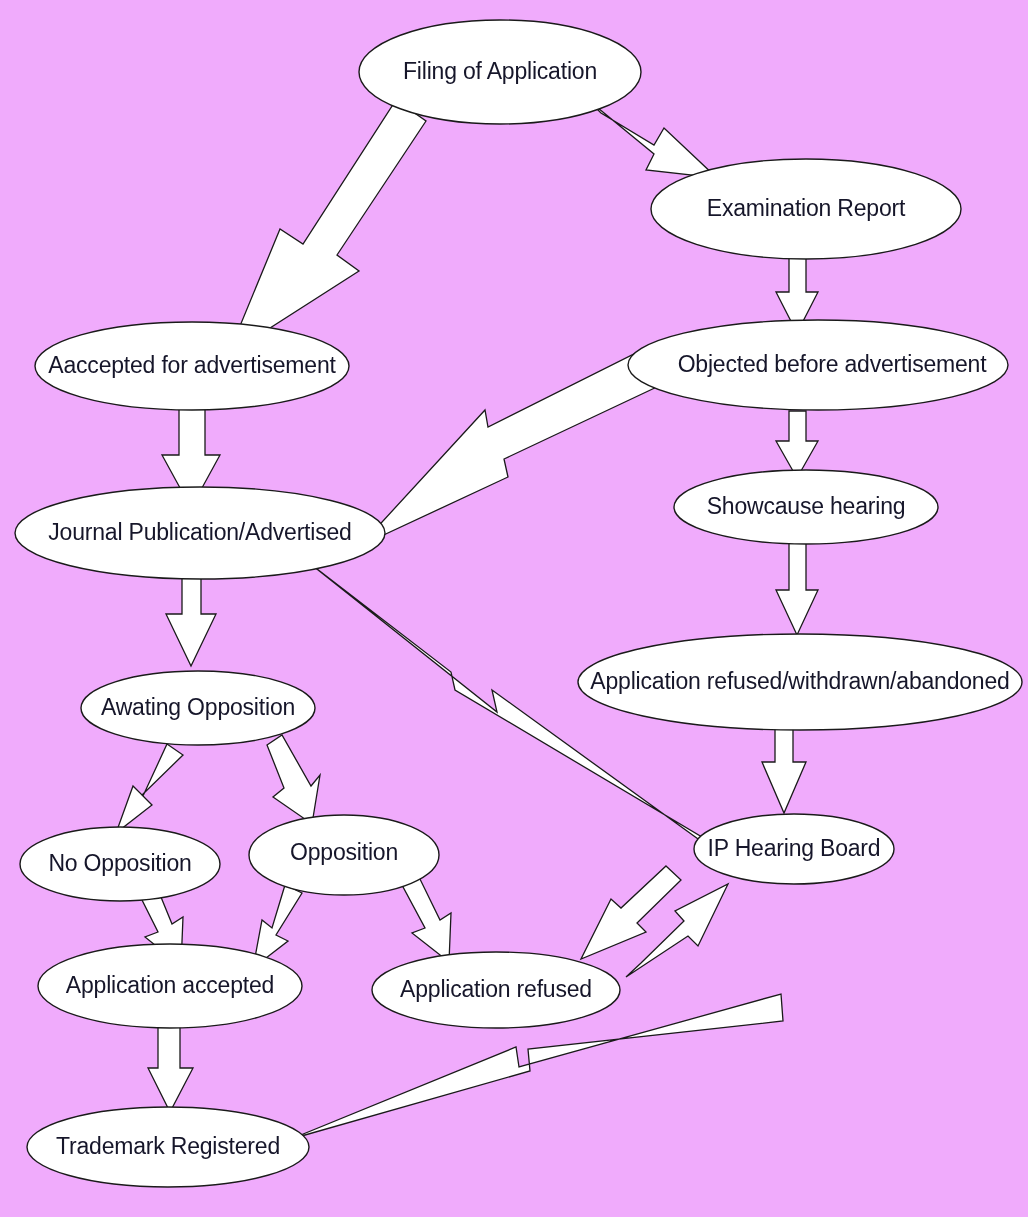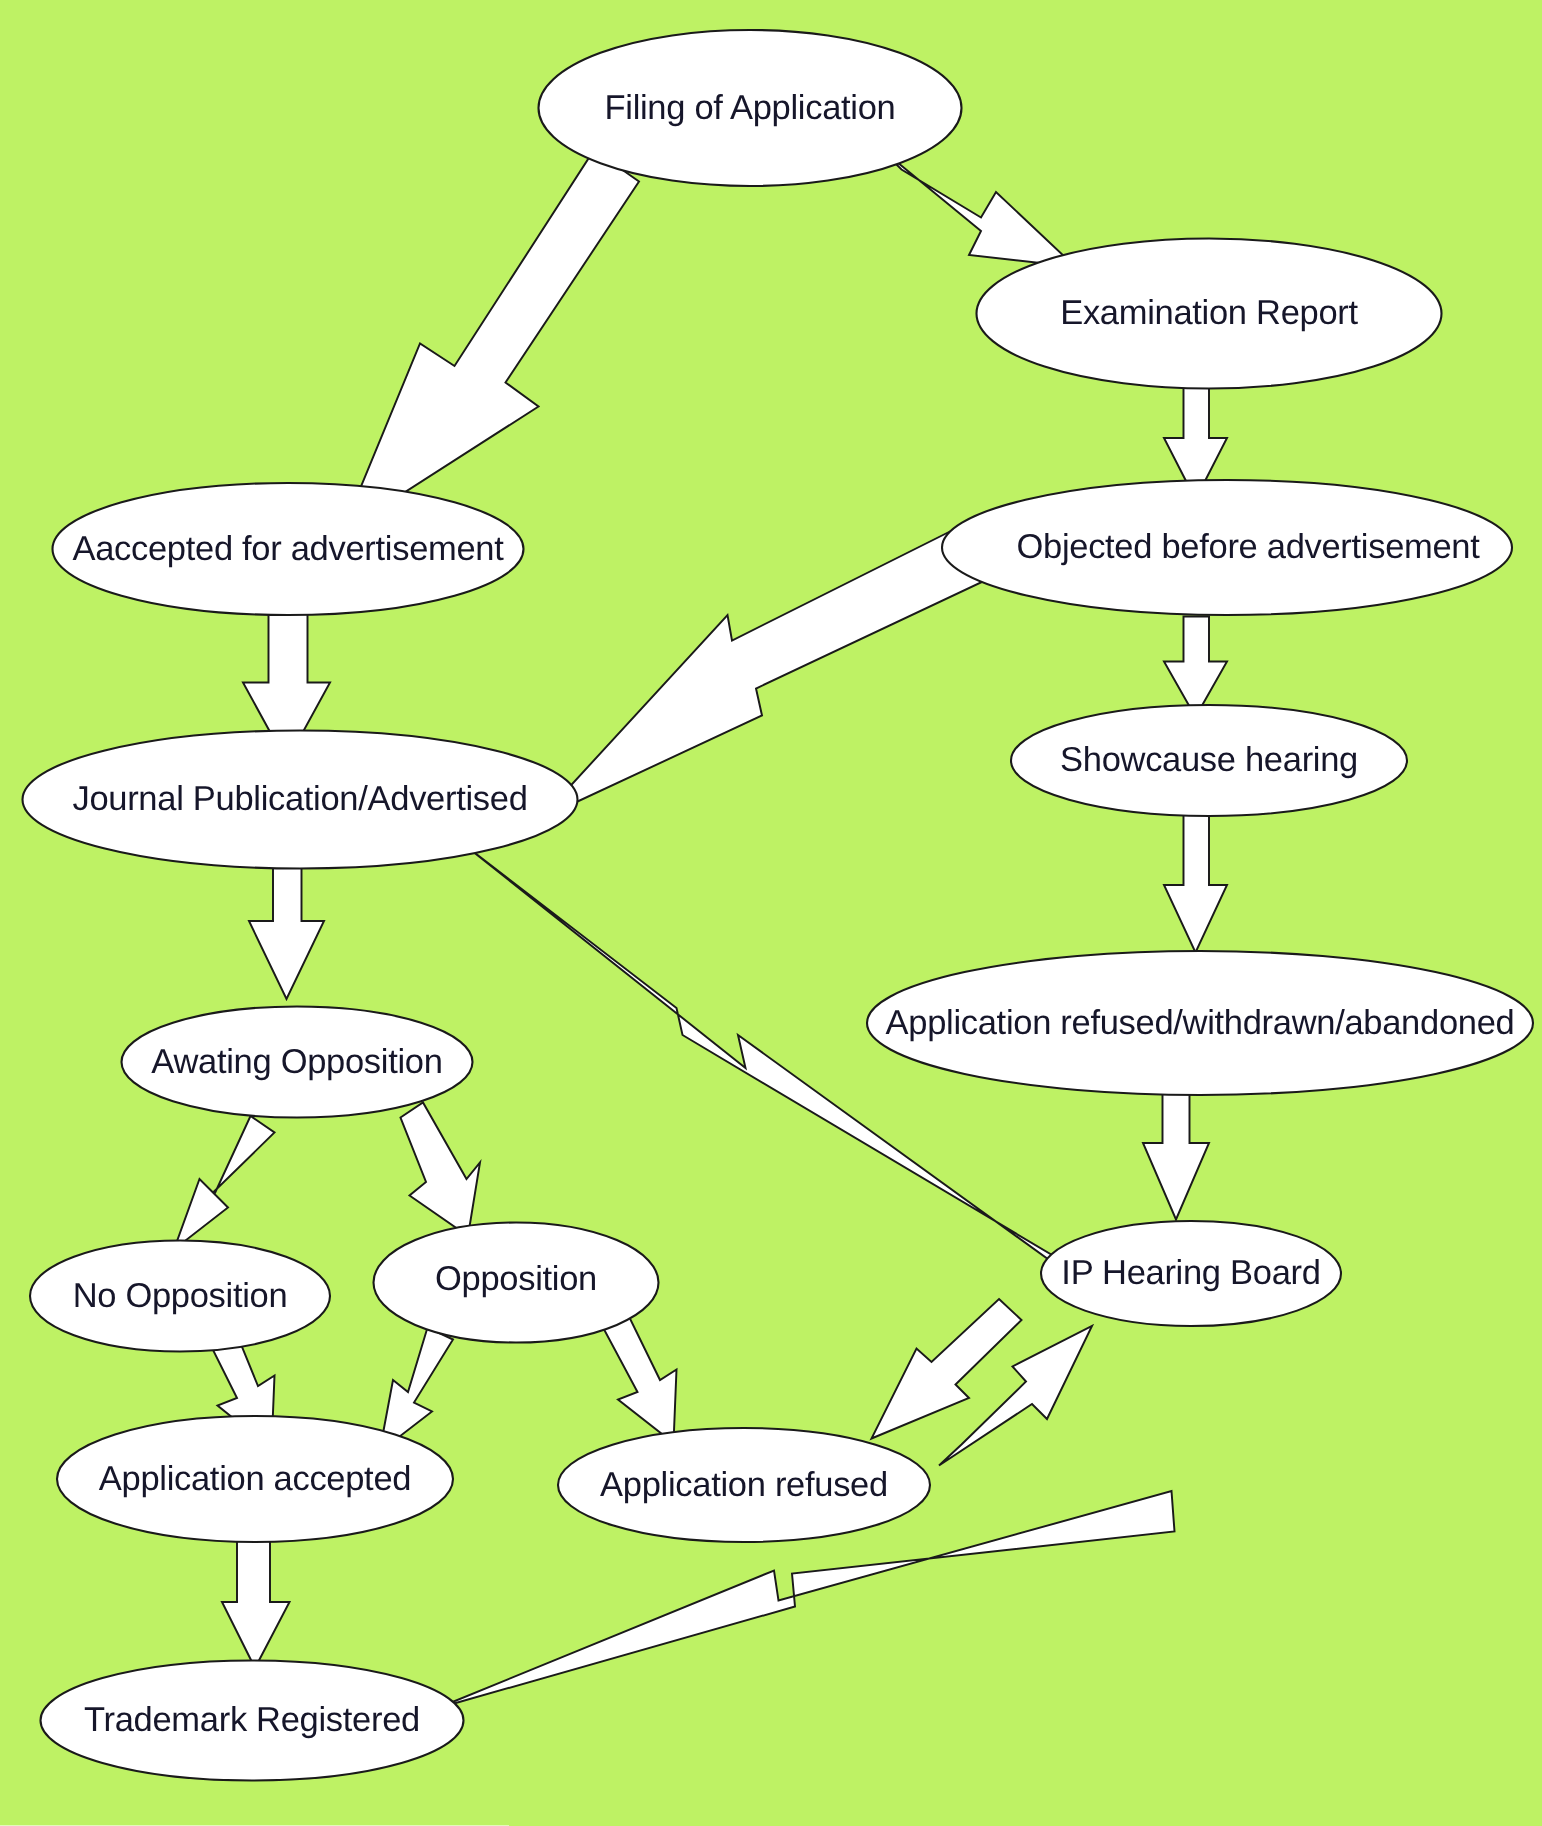--- a/index.html
+++ b/index.html
@@ -4,21 +4,21 @@
 <style>
   html, body {
     margin: 0;
     padding: 0;
     background: #ffffff;
   }
   #page {
     position: relative;
     width: 1028px;
     height: 1217px;
-    background: #bef264;
+    background: #f0abfc;
     overflow: hidden;
     font-family: "Liberation Sans", sans-serif;
   }
   svg#flow {
     display: block;
     width: 1028px;
     height: 1217px;
   }
   .node-ellipse {
     fill: #ffffff;

